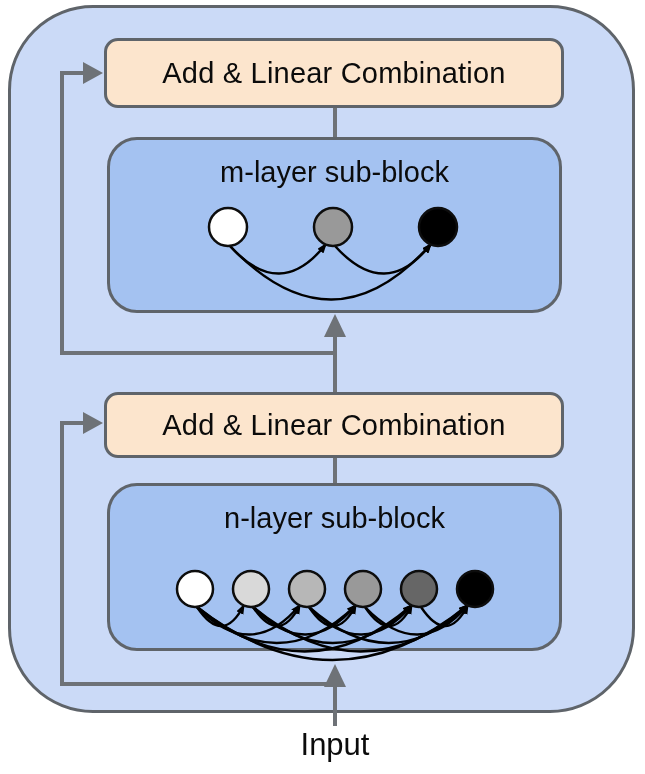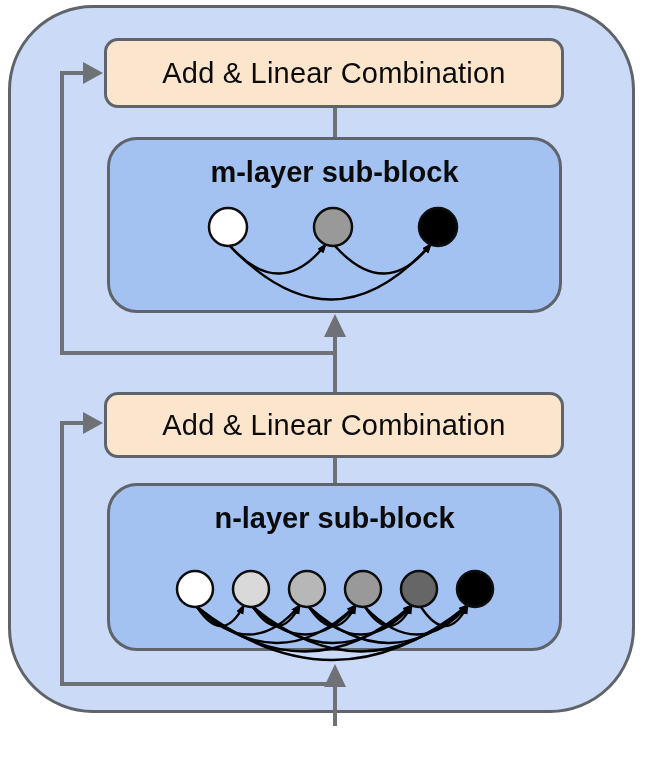--- a/index.html
+++ b/index.html
@@ -17,21 +17,20 @@
     display:flex;align-items:center;justify-content:center;
     font-size:29px;color:#0b0b0b;letter-spacing:0.2px;text-align:right;
   }
   #combine-upper{top:38px;height:70px;}
   #combine-lower{top:392px;height:66px;}
 
   .sub-block{
     position:absolute;left:107px;width:455px;box-sizing:border-box;
     border:3px solid var(--border);border-radius:30px;background:var(--subblock_fill);
     text-align:center;
-    font-weight:bold;
   }
   #subblock-upper{top:137px;height:176px;}
   #subblock-lower{top:483px;height:168px;}
   .sub-label{margin-top:16px;font-size:29px;color:#0b0b0b;}
 
   #input-label{
     position:absolute;left:235px;top:727px;width:200px;text-align:center;
     font-size:31px;color:#0b0b0b;
   }
 
@@ -57,20 +56,21 @@
   </div>
 
   <div class="combine-box" id="combine-lower">
     <span>Add &amp; Linear Combination</span>
   </div>
 
   <div class="sub-block" id="subblock-lower">
     <div class="sub-label">n-layer sub-block</div>
   </div>
 
+  <div id="input-label">Input</div>
 
   <svg id="overlay" viewBox="0 0 645 774" xmlns="http://www.w3.org/2000/svg">
     <defs>
       <marker id="arcHead" markerUnits="userSpaceOnUse" markerWidth="11" markerHeight="8" refX="9" refY="3.8" orient="auto">
         <path d="M0,0 L10.5,3.8 L0,7.6 Z" fill="#000000"></path>
       </marker>
     </defs>
 
     <path class="gray-line" d="M335,108 L335,137"></path>
 

